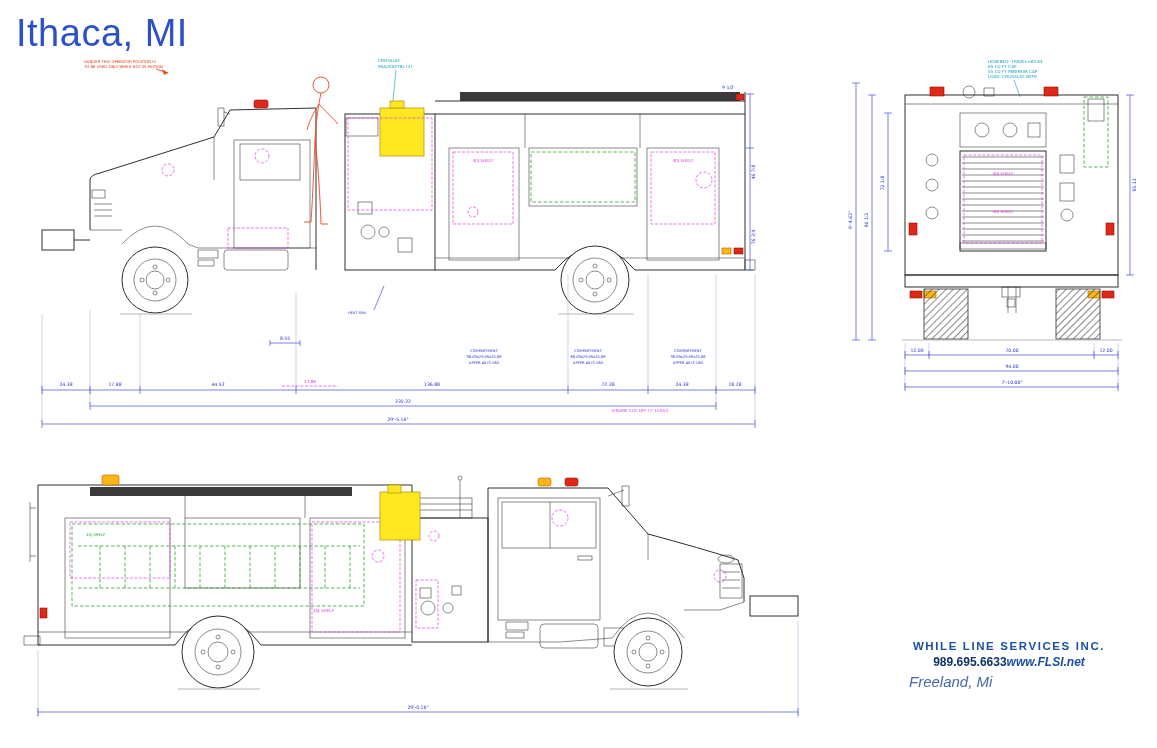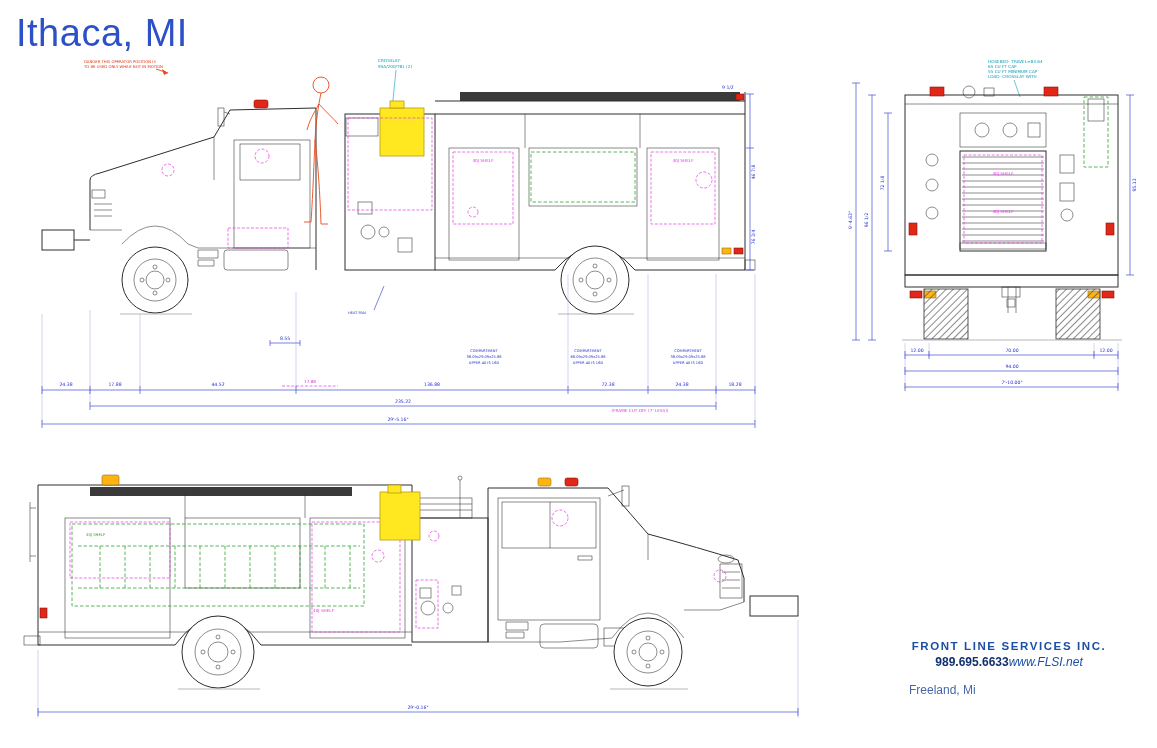--- a/index.html
+++ b/index.html
@@ -35,22 +35,22 @@
 
   
   .footer{position:absolute;left:895px;top:638px;width:228px;text-align:center}
   .flsi{position:relative;display:inline-block;font-style:italic;font-weight:bold;
         font-size:62px;line-height:1;color:#1b4fa5;letter-spacing:2px}
   .flsi::after{content:"";position:absolute;left:-6px;right:-6px;top:14px;bottom:6px;
         background:repeating-linear-gradient(to bottom,transparent 0 5px,#fff 5px 7.5px)}
   .company{font-size:11.5px;font-weight:bold;color:#1b4fa5;letter-spacing:1.6px;margin-top:2px;white-space:nowrap}
   .contact{display:flex;justify-content:center;margin-top:3px;padding:0 2px}
   .phone{font-size:12px;font-weight:bold;color:#12306b}
-  .web{font-size:12px;font-weight:normal;font-style:italic;color:#1b4fa5}
-  .loc{font-size:12px;color:#4767a8;text-align:left;padding-left:14px;margin-top:14px}
+  .web{font-size:12px;font-weight:bold;font-style:italic;color:#1b4fa5}
+  .loc{font-size:15px;font-style:italic;color:#4767a8;text-align:left;padding-left:14px;margin-top:4px}
 </style>
 </head>
 <body>
 
 <div class="title">Ithaca, MI</div>
 
 <svg id="dwA" class="dw" width="730" height="380" viewBox="0 0 730 380">
 
   <g>
     <text class="rt" x="56" y="11">DANGER THIS OPERATOR POSITION IS</text>
@@ -355,19 +355,19 @@
   <path class="gl" d="M158 229 H240 M590 229 H668"></path>
 
   <g>
     <path class="bx" d="M18 190 V258 M778 160 V258"></path>
     <path class="b" d="M18 252 H778 M18 248V256 M778 248V256"></path>
     <text class="bt tam" x="398" y="249">29'-0.16"</text>
   </g>
 </svg>
 
 <div class="footer">
-  <div class="company">FRONT LINE SERVICES INC.</div>
+  <div class="company">WHILE LINE SERVICES INC.</div>
   <div class="contact">
     <span class="phone">989.695.6633</span>
     <span class="web">www.FLSI.net</span>
   </div>
   <div class="loc">Freeland, Mi</div>
 </div>
 
 </body></html>

